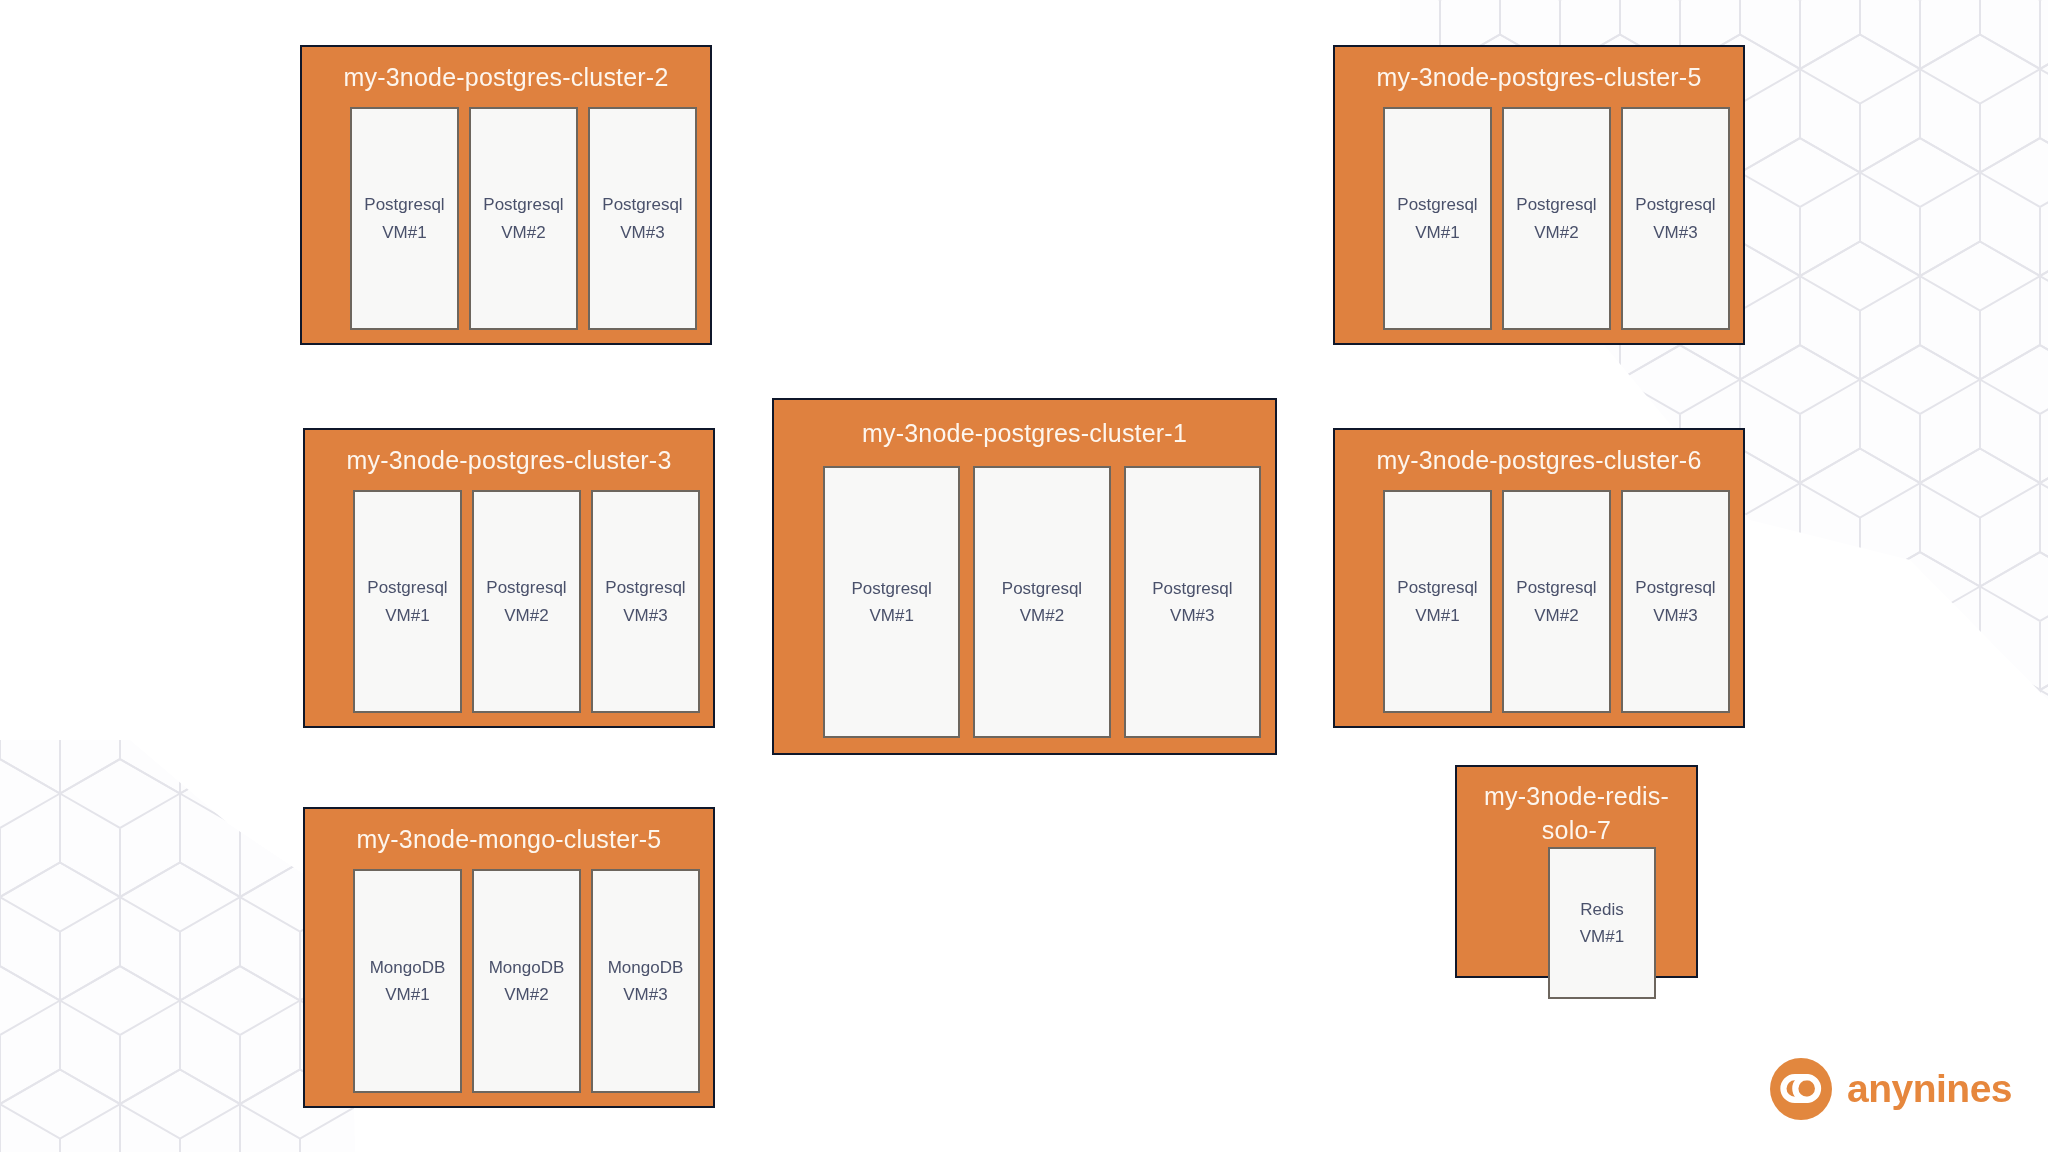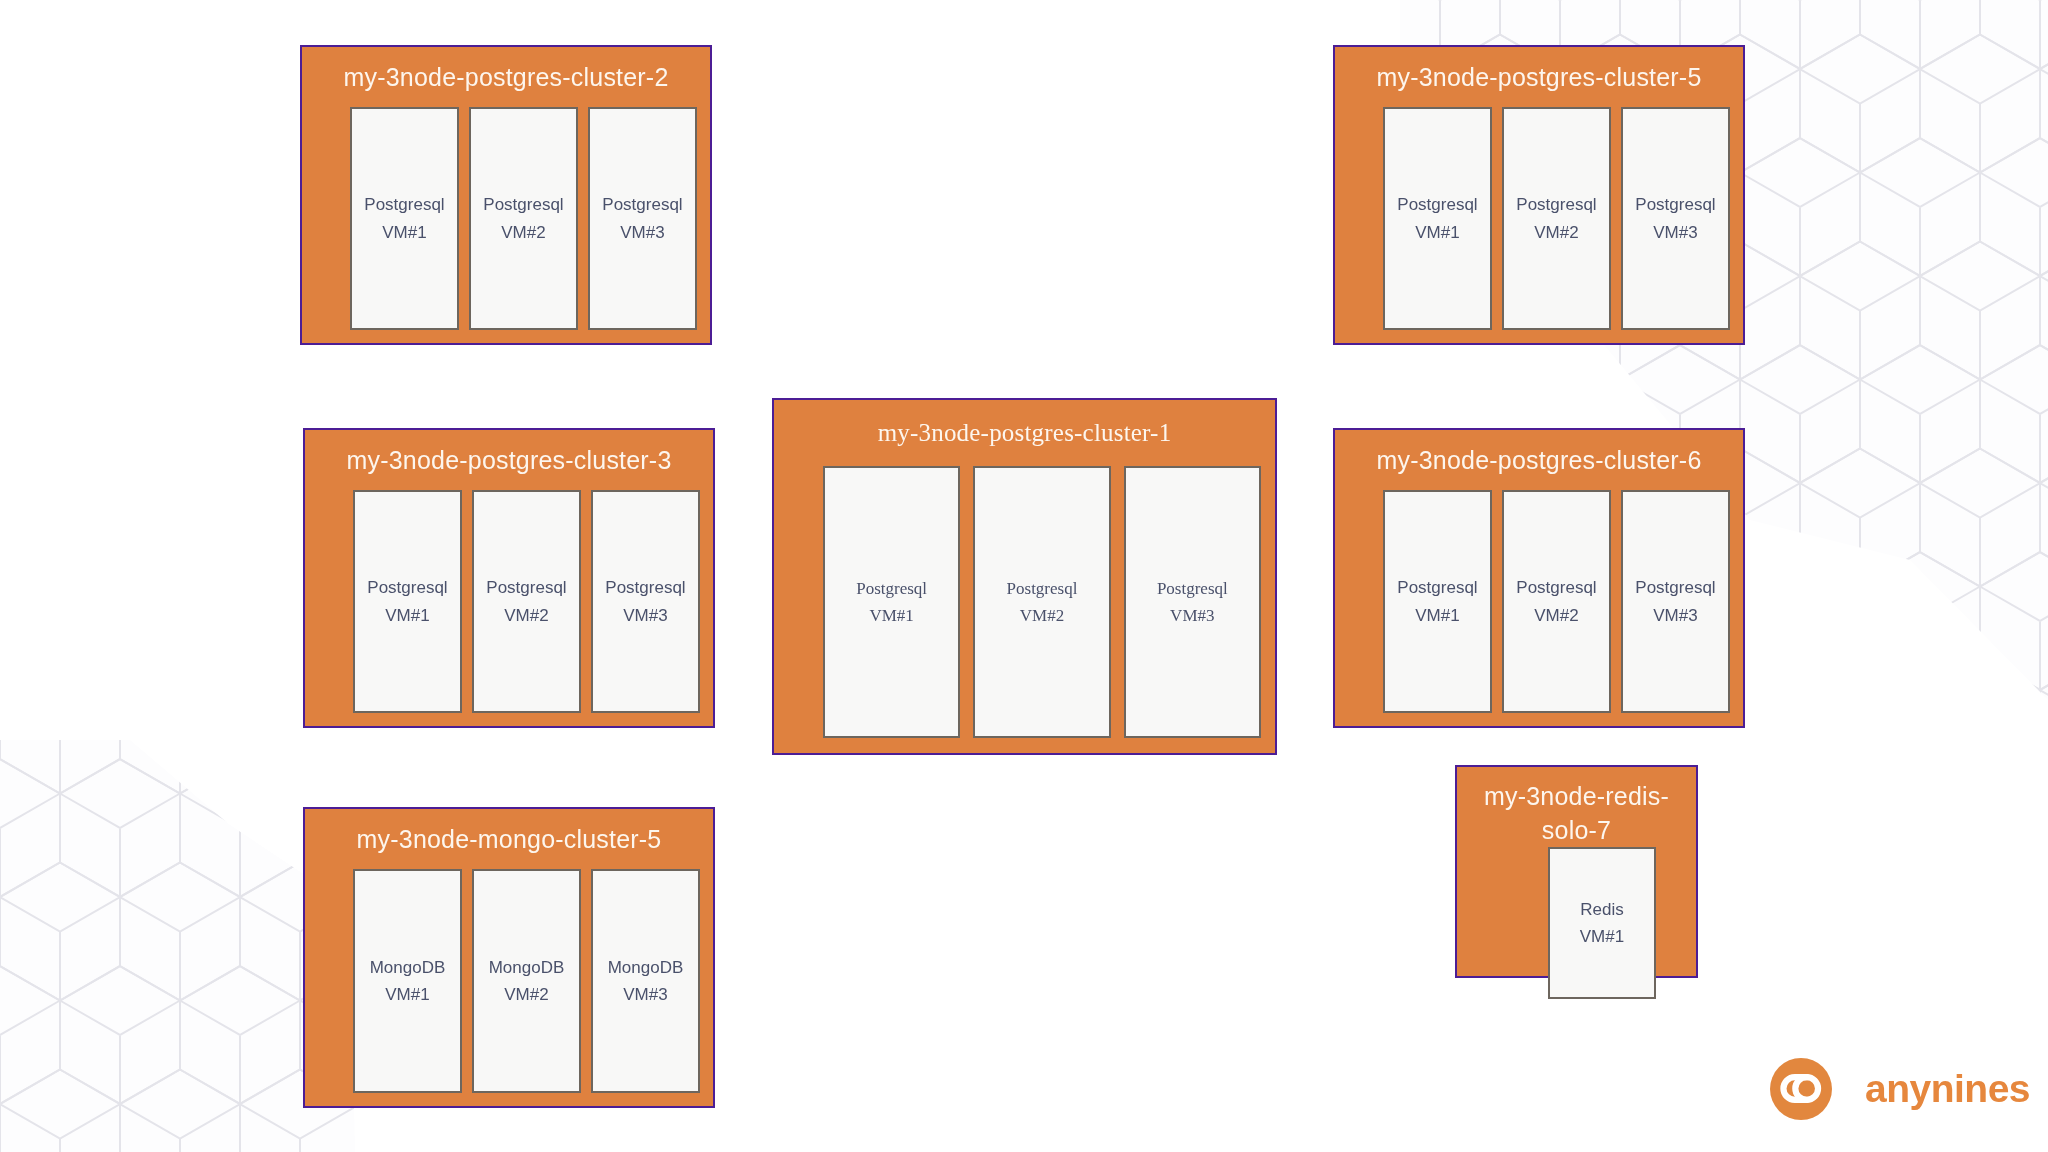--- a/index.html
+++ b/index.html
@@ -10,21 +10,21 @@
     font-family: "Liberation Sans", sans-serif;
   }
 
   
   .bg-pattern { position: absolute; left: 0; top: 0; z-index: 0; }
 
   
   .cluster {
     position: absolute; z-index: 1;
     background: #df813f;
-    border: 2px solid #4c1d95;
+    border: 2px solid #0f172a;
     box-sizing: border-box;
     display: flex; flex-direction: column;
   }
   .cluster-title {
     flex: 0 0 auto;
     display: flex; align-items: center; justify-content: center;
     text-align: center;
     color: #fdf6ee;
     font-size: 25px;
     letter-spacing: 0.2px;
@@ -64,21 +64,21 @@
     flex: 1 1 auto;
     align-items: center; justify-content: center;
     padding: 0 0 12px 16px;
   }
   .cluster.solo .card { flex: 0 0 auto; width: 108px; height: 152px; }
 
   
   .logo {
     position: absolute; z-index: 1;
     left: 1770px; top: 1058px;
-    display: flex; align-items: center; gap: 33px;
+    display: flex; align-items: center; gap: 15px;
   }
   .logo-circle { width: 62px; height: 62px; display: block; }
   .logo-text {
     color: #e6873d;
     font-size: 39px;
     font-weight: 700;
     letter-spacing: -0.5px;
   }
 </style>
 </head>
@@ -156,21 +156,21 @@
       <div>Postgresql</div>
       <div>VM#2</div>
     </div>
     <div class="card">
       <div>Postgresql</div>
       <div>VM#3</div>
     </div>
   </div>
 </div>
 
-<div class="cluster big" style="left:772px; top:398px; width:505px; height:357px;font-family:Liberation Serif, serif;">
+<div class="cluster big" style="left:772px; top:398px; width:505px; height:357px;">
   <div class="cluster-title">my-3node-postgres-cluster-1</div>
   <div class="cards">
     <div class="card">
       <div>Postgresql</div>
       <div>VM#1</div>
     </div>
     <div class="card">
       <div>Postgresql</div>
       <div>VM#2</div>
     </div>

